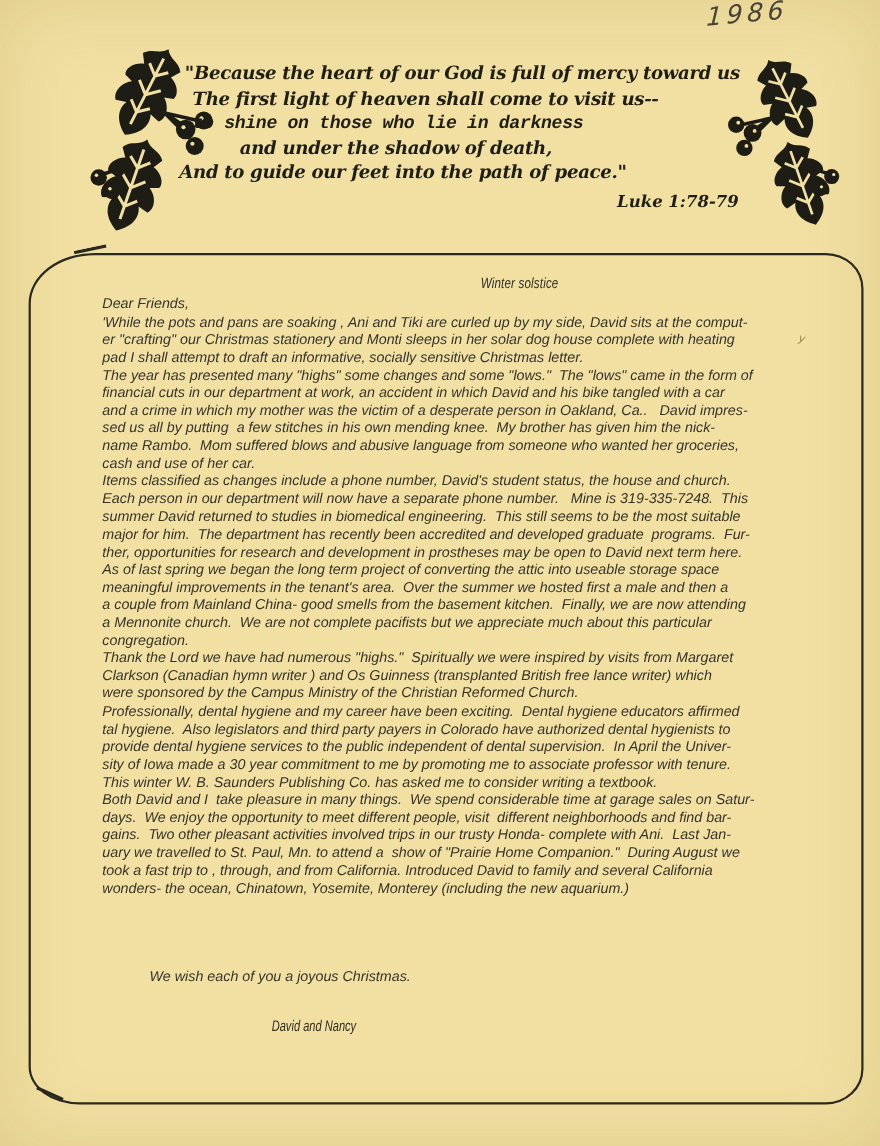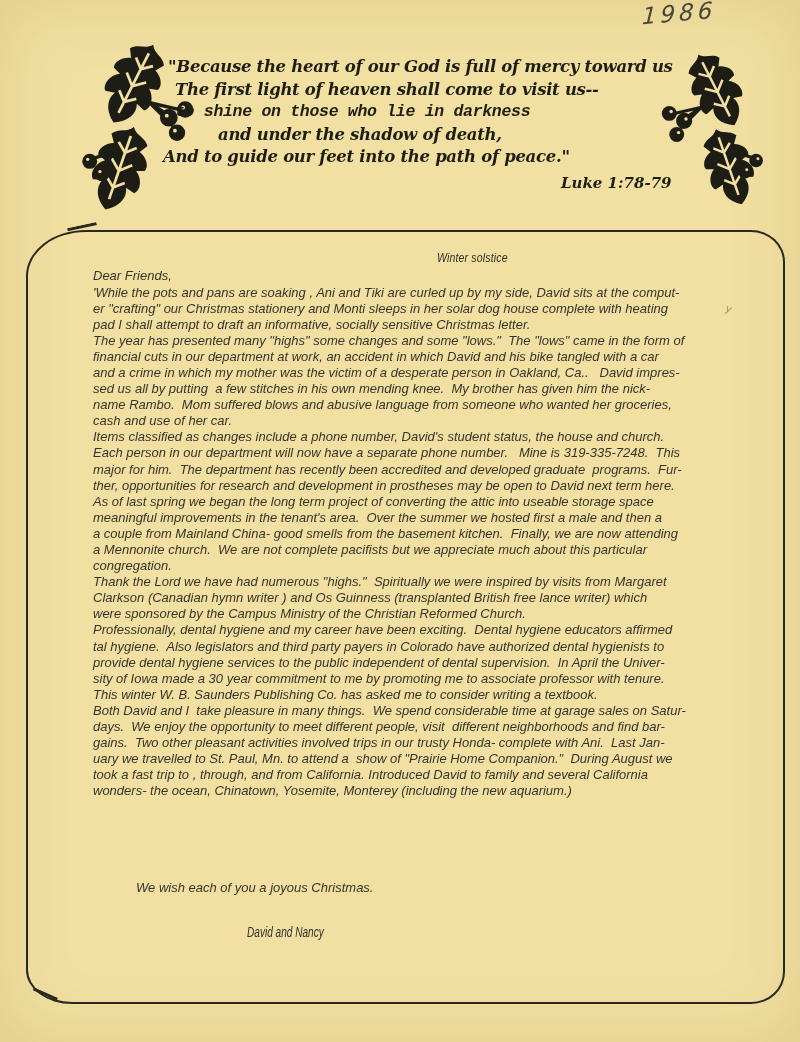--- a/index.html
+++ b/index.html
@@ -186,20 +186,21 @@
       <div class="body-line">er "crafting" our Christmas stationery and Monti sleeps in her solar dog house complete with heating</div>
       <div class="body-line">pad I shall attempt to draft an informative, socially sensitive Christmas letter.</div>
       <div class="body-line">The year has presented many "highs" some changes and some "lows."  The "lows" came in the form of</div>
       <div class="body-line">financial cuts in our department at work, an accident in which David and his bike tangled with a car</div>
       <div class="body-line">and a crime in which my mother was the victim of a desperate person in Oakland, Ca..   David impres-</div>
       <div class="body-line">sed us all by putting  a few stitches in his own mending knee.  My brother has given him the nick-</div>
       <div class="body-line">name Rambo.  Mom suffered blows and abusive language from someone who wanted her groceries,</div>
       <div class="body-line">cash and use of her car.</div>
       <div class="body-line">Items classified as changes include a phone number, David's student status, the house and church.</div>
       <div class="body-line">Each person in our department will now have a separate phone number.   Mine is 319-335-7248.  This</div>
+      <div class="body-line">summer David returned to studies in biomedical engineering.  This still seems to be the most suitable</div>
       <div class="body-line">major for him.  The department has recently been accredited and developed graduate  programs.  Fur-</div>
       <div class="body-line">ther, opportunities for research and development in prostheses may be open to David next term here.</div>
       <div class="body-line">As of last spring we began the long term project of converting the attic into useable storage space</div>
       <div class="body-line">meaningful improvements in the tenant's area.  Over the summer we hosted first a male and then a</div>
       <div class="body-line">a couple from Mainland China- good smells from the basement kitchen.  Finally, we are now attending</div>
       <div class="body-line">a Mennonite church.  We are not complete pacifists but we appreciate much about this particular</div>
       <div class="body-line">congregation.</div>
       <div class="body-line">Thank the Lord we have had numerous "highs."  Spiritually we were inspired by visits from Margaret</div>
       <div class="body-line">Clarkson (Canadian hymn writer ) and Os Guinness (transplanted British free lance writer) which</div>
       <div class="body-line">were sponsored by the Campus Ministry of the Christian Reformed Church.</div>

